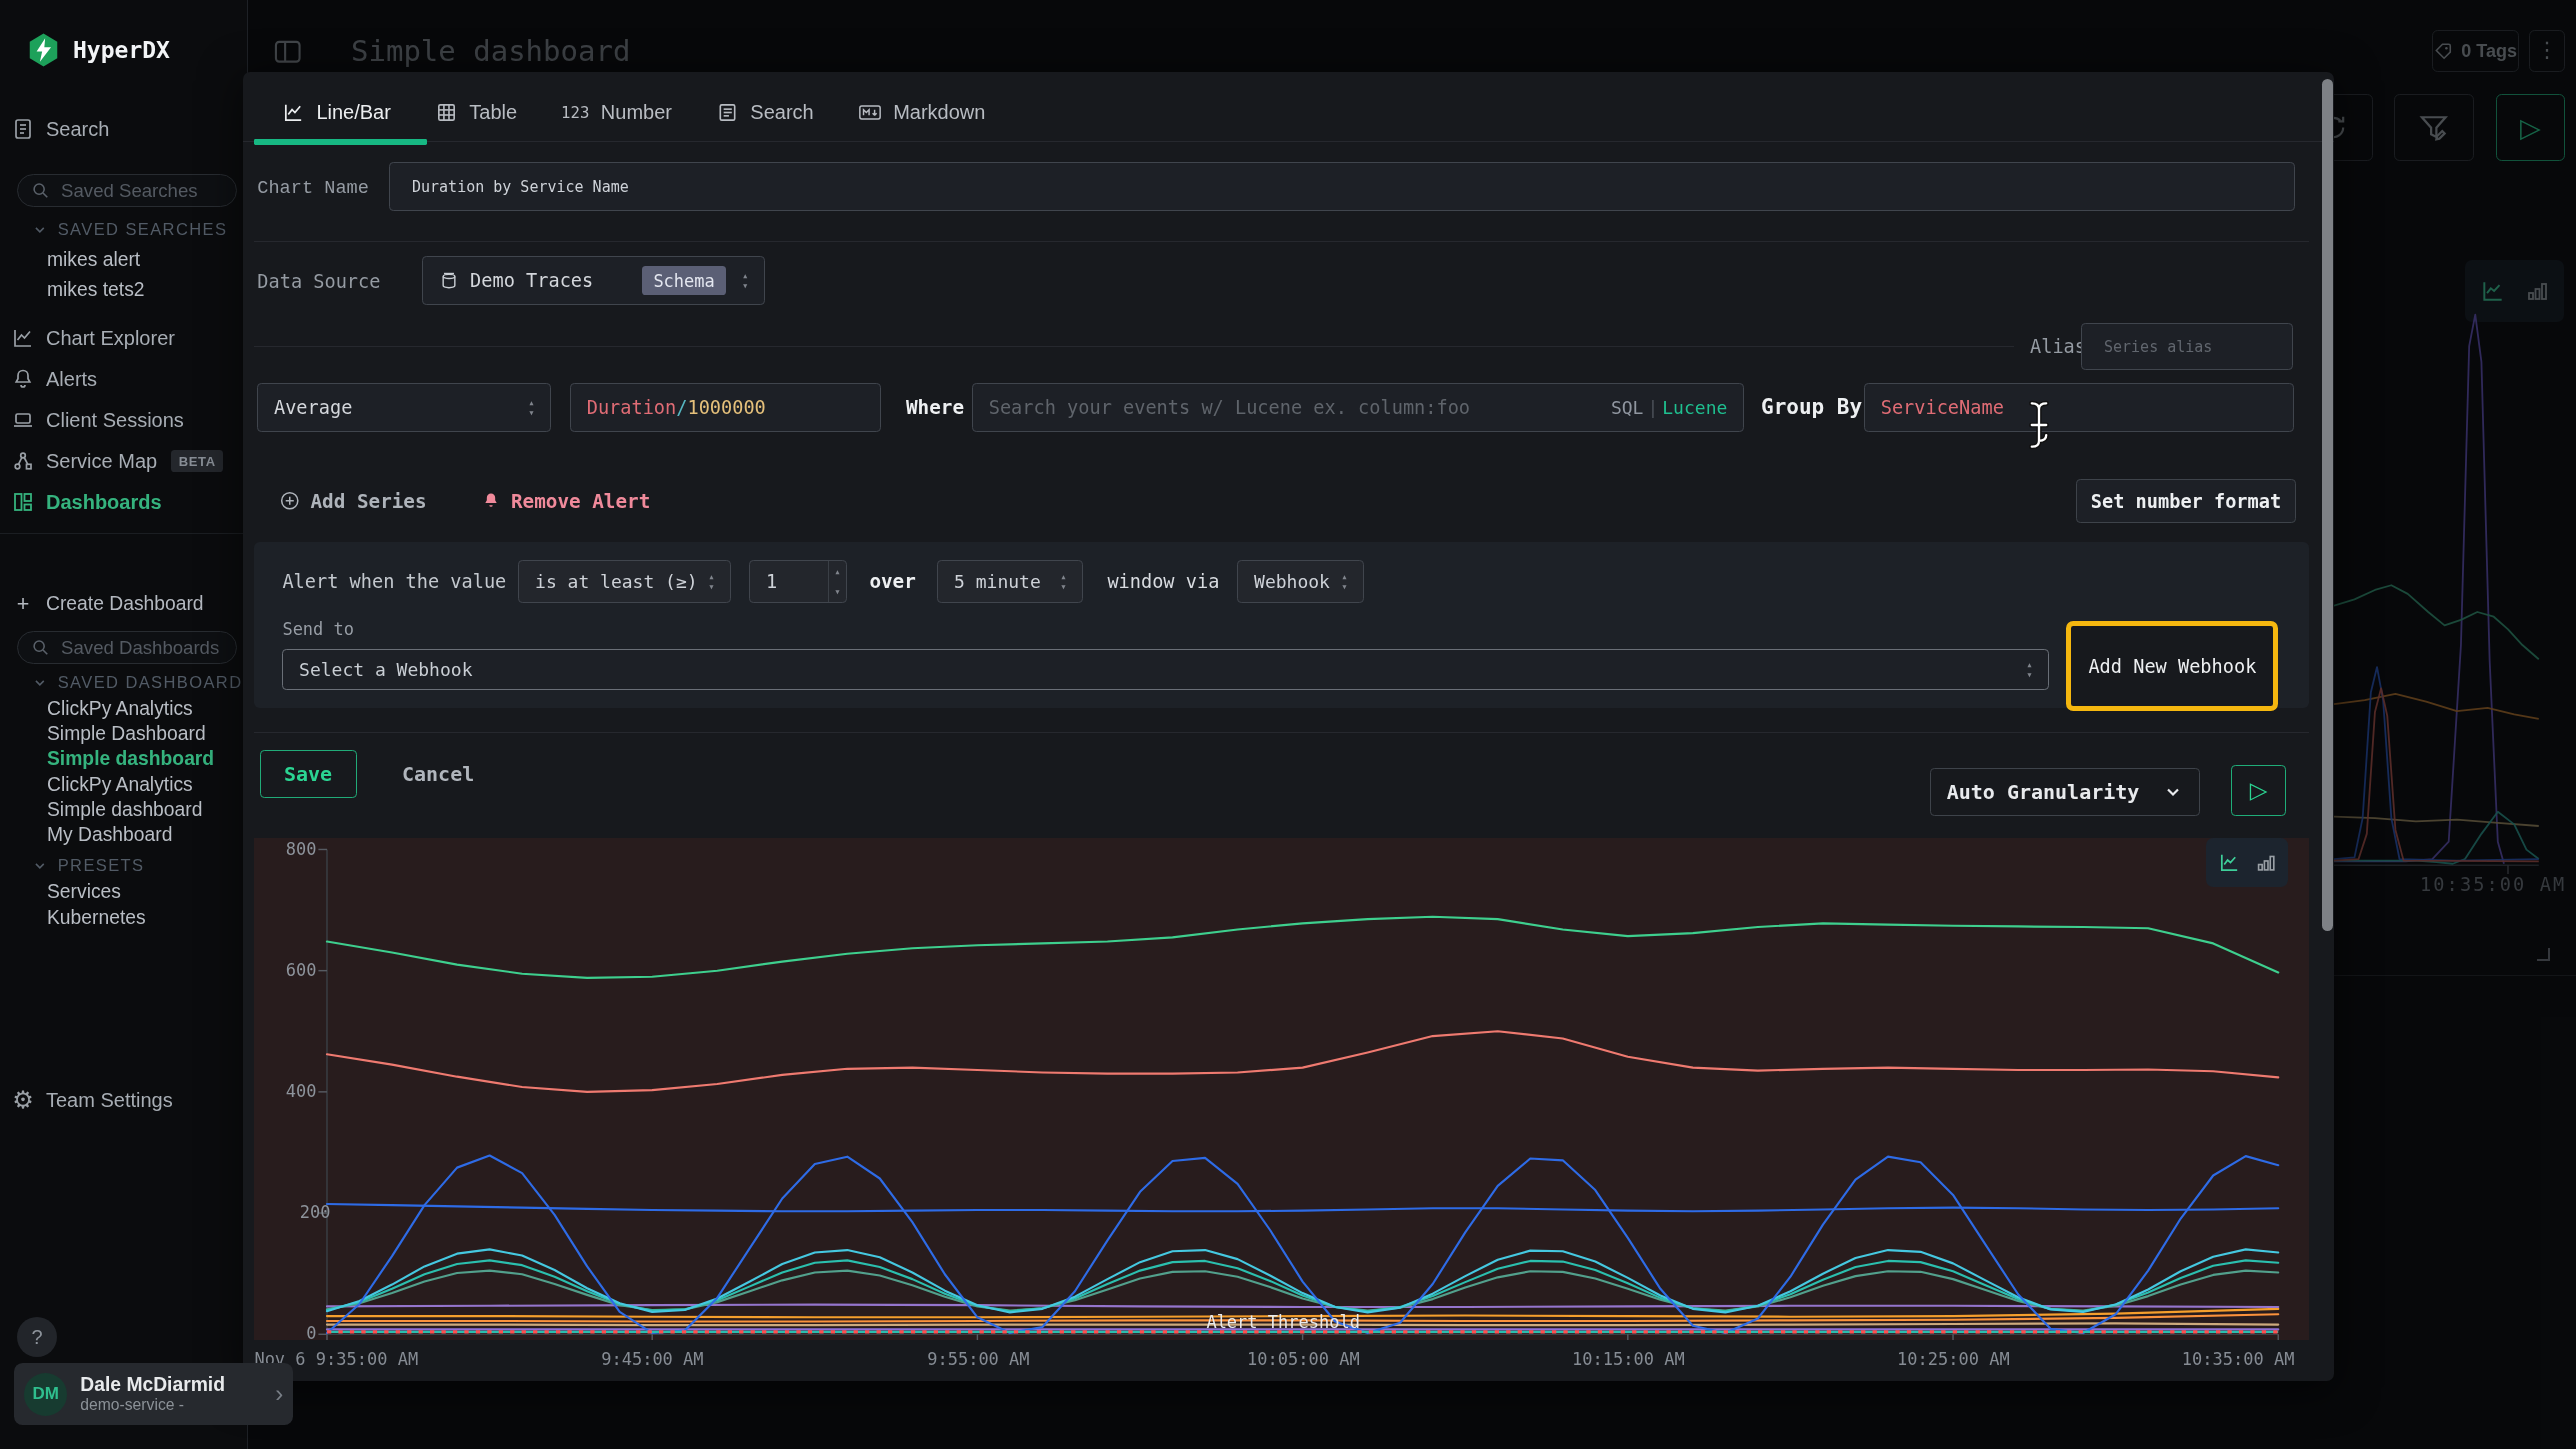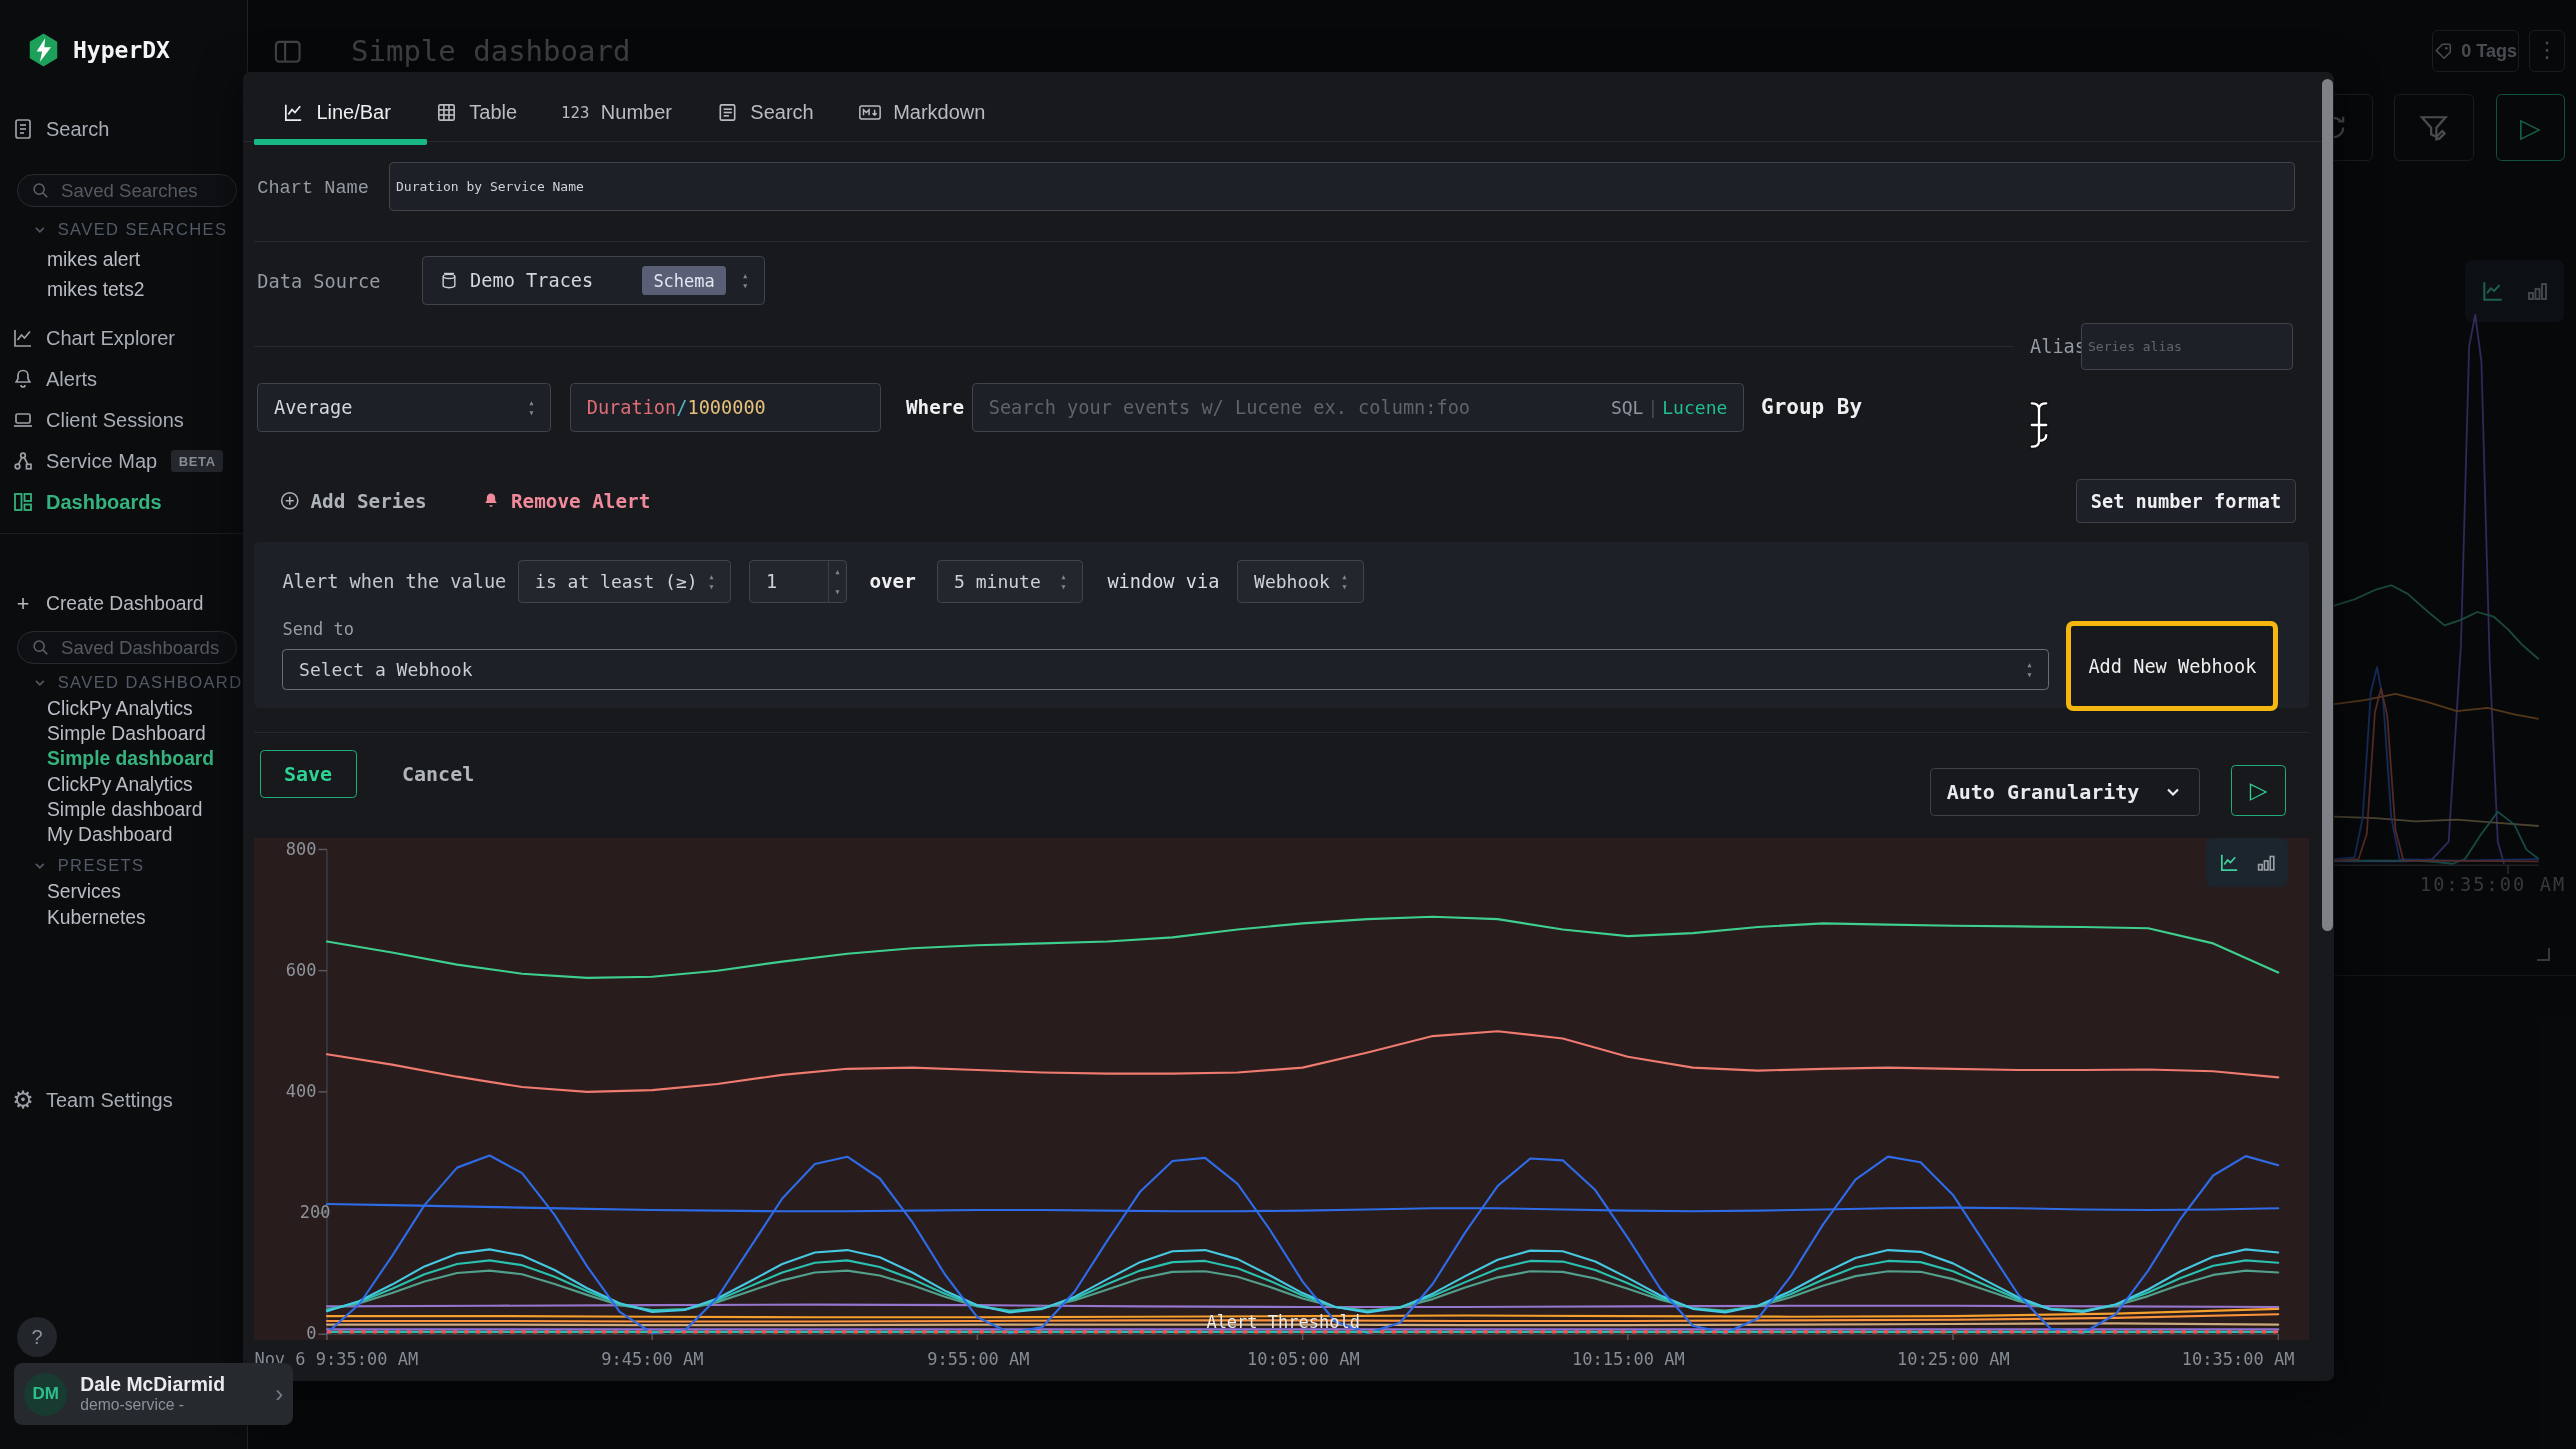--- a/index.html
+++ b/index.html
@@ -5,22 +5,22 @@
   html,body{margin:0;padding:0;background:#060708;}
   #stage{position:relative;width:2576px;height:1450px;background:#0a0b0d;overflow:hidden;
          font-family:"Liberation Sans",sans-serif;}
   .abs{position:absolute;}
   .mono{font-family:"DejaVu Sans Mono","Liberation Mono",monospace;}
   .row{display:flex;align-items:center;}
   .input{background:#1d2026;border:1.4px solid #40454d;border-radius:4.3px;color:#ced2d8;
          display:flex;align-items:center;padding:0 15.7px;box-sizing:border-box;
          font-family:"DejaVu Sans Mono","Liberation Mono",monospace;font-size:18.6px;}
   input.real{background:#1d2026;border:1.4px solid #40454d;border-radius:4.3px;color:#ced2d8;
-         padding:0 6px;box-sizing:border-box;outline:none;
-         font-family:"DejaVu Sans Mono","Liberation Mono",monospace;font-size:13px;}
+         padding:0 22px;box-sizing:border-box;outline:none;
+         font-family:"DejaVu Sans Mono","Liberation Mono",monospace;font-size:15px;}
   input.real::placeholder{color:#61666e;}
   .ud{display:flex;flex-direction:column;line-height:9.3px;font-size:10.7px;color:#80858d;margin-left:auto;}
   .lbl{color:#959ba3;font-size:18.6px;}
   .divider{position:absolute;height:1.4px;background:#26282e;}
   .navitem{position:absolute;left:0;width:247px;height:34px;display:flex;align-items:center;color:#a7adb4;font-size:20px;cursor:pointer;}
   .navitem .nicon{width:46px;display:flex;justify-content:center;}
   .sideitem{position:absolute;left:47px;color:#b9bec5;font-size:19.3px;white-space:nowrap;}
   .sechdr{position:absolute;left:32px;display:flex;align-items:center;gap:10px;color:#525b66;font-size:16.5px;letter-spacing:1.4px;white-space:nowrap;}
   .pill{position:absolute;left:16.5px;width:220px;height:33px;border:1.4px solid #282c31;border-radius:17px;background:#0e1013;display:flex;align-items:center;padding:0 0 0 13px;box-sizing:border-box;gap:10px;}
   .pill input{background:transparent;border:none;outline:none;color:#9aa0a6;font-size:18.6px;width:165px;font-family:"Liberation Sans",sans-serif;}
@@ -371,20 +371,23 @@
     <div class="abs mono" style="left:663px;top:311px;height:49px;line-height:49px;color:#eef0f2;font-weight:bold;font-size:19.3px;">Where</div>
     <div class="abs input" style="left:729px;top:311px;width:772px;height:49px;">
       <span style="color:#5f646b;white-space:nowrap;overflow:hidden;">Search your events w/ Lucene ex. column:foo</span>
       <span class="row" style="margin-left:auto;gap:4px;">
         <span style="color:#9096a0;font-size:18px;">SQL</span>
         <span style="color:#4a4f57;font-size:18px;">|</span>
         <span style="color:#1fbf8f;font-size:18px;">Lucene</span>
       </span>
     </div>
     <div class="abs mono" style="left:1518px;top:311px;height:49px;line-height:49px;color:#eef0f2;font-weight:bold;font-size:21px;">Group By</div>
+    <div class="abs input" style="left:1621px;top:311px;width:430px;height:49px;">
+      <span style="color:#e06c75;">ServiceName</span>
+    </div>
 
     <div class="abs row mono" style="left:36px;top:407px;height:44px;gap:10px;color:#aeb3ba;font-size:19.3px;font-weight:bold;">
       <span>
         <svg width="21.5" height="21.5" viewBox="0 0 24 24" fill="none" stroke="#aeb3ba" stroke-width="1.7">
             <circle cx="12" cy="12" r="9"></circle>
             <line x1="12" y1="7.5" x2="12" y2="16.5"></line>
             <line x1="7.5" y1="12" x2="16.5" y2="12"></line>
           </svg>
       </span>
       <span>Add Series</span>

